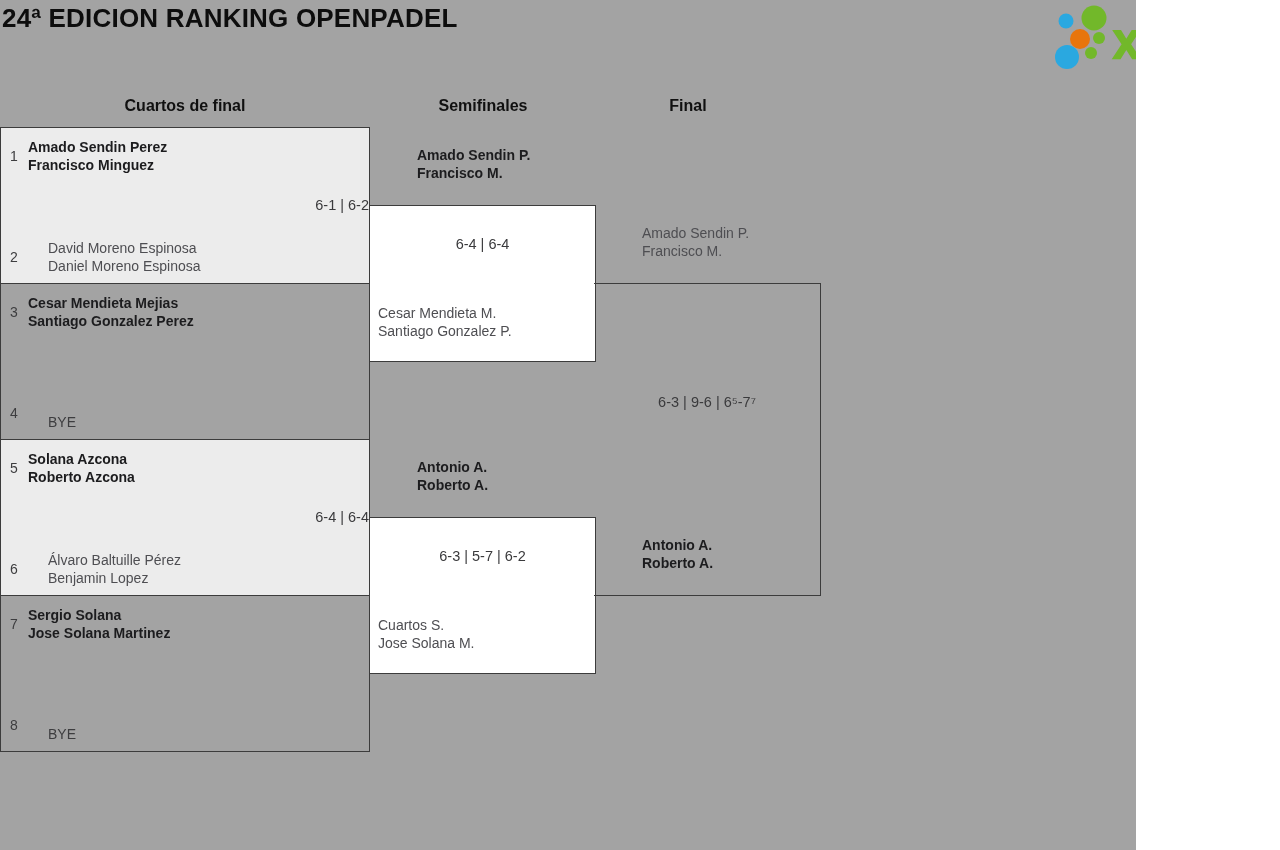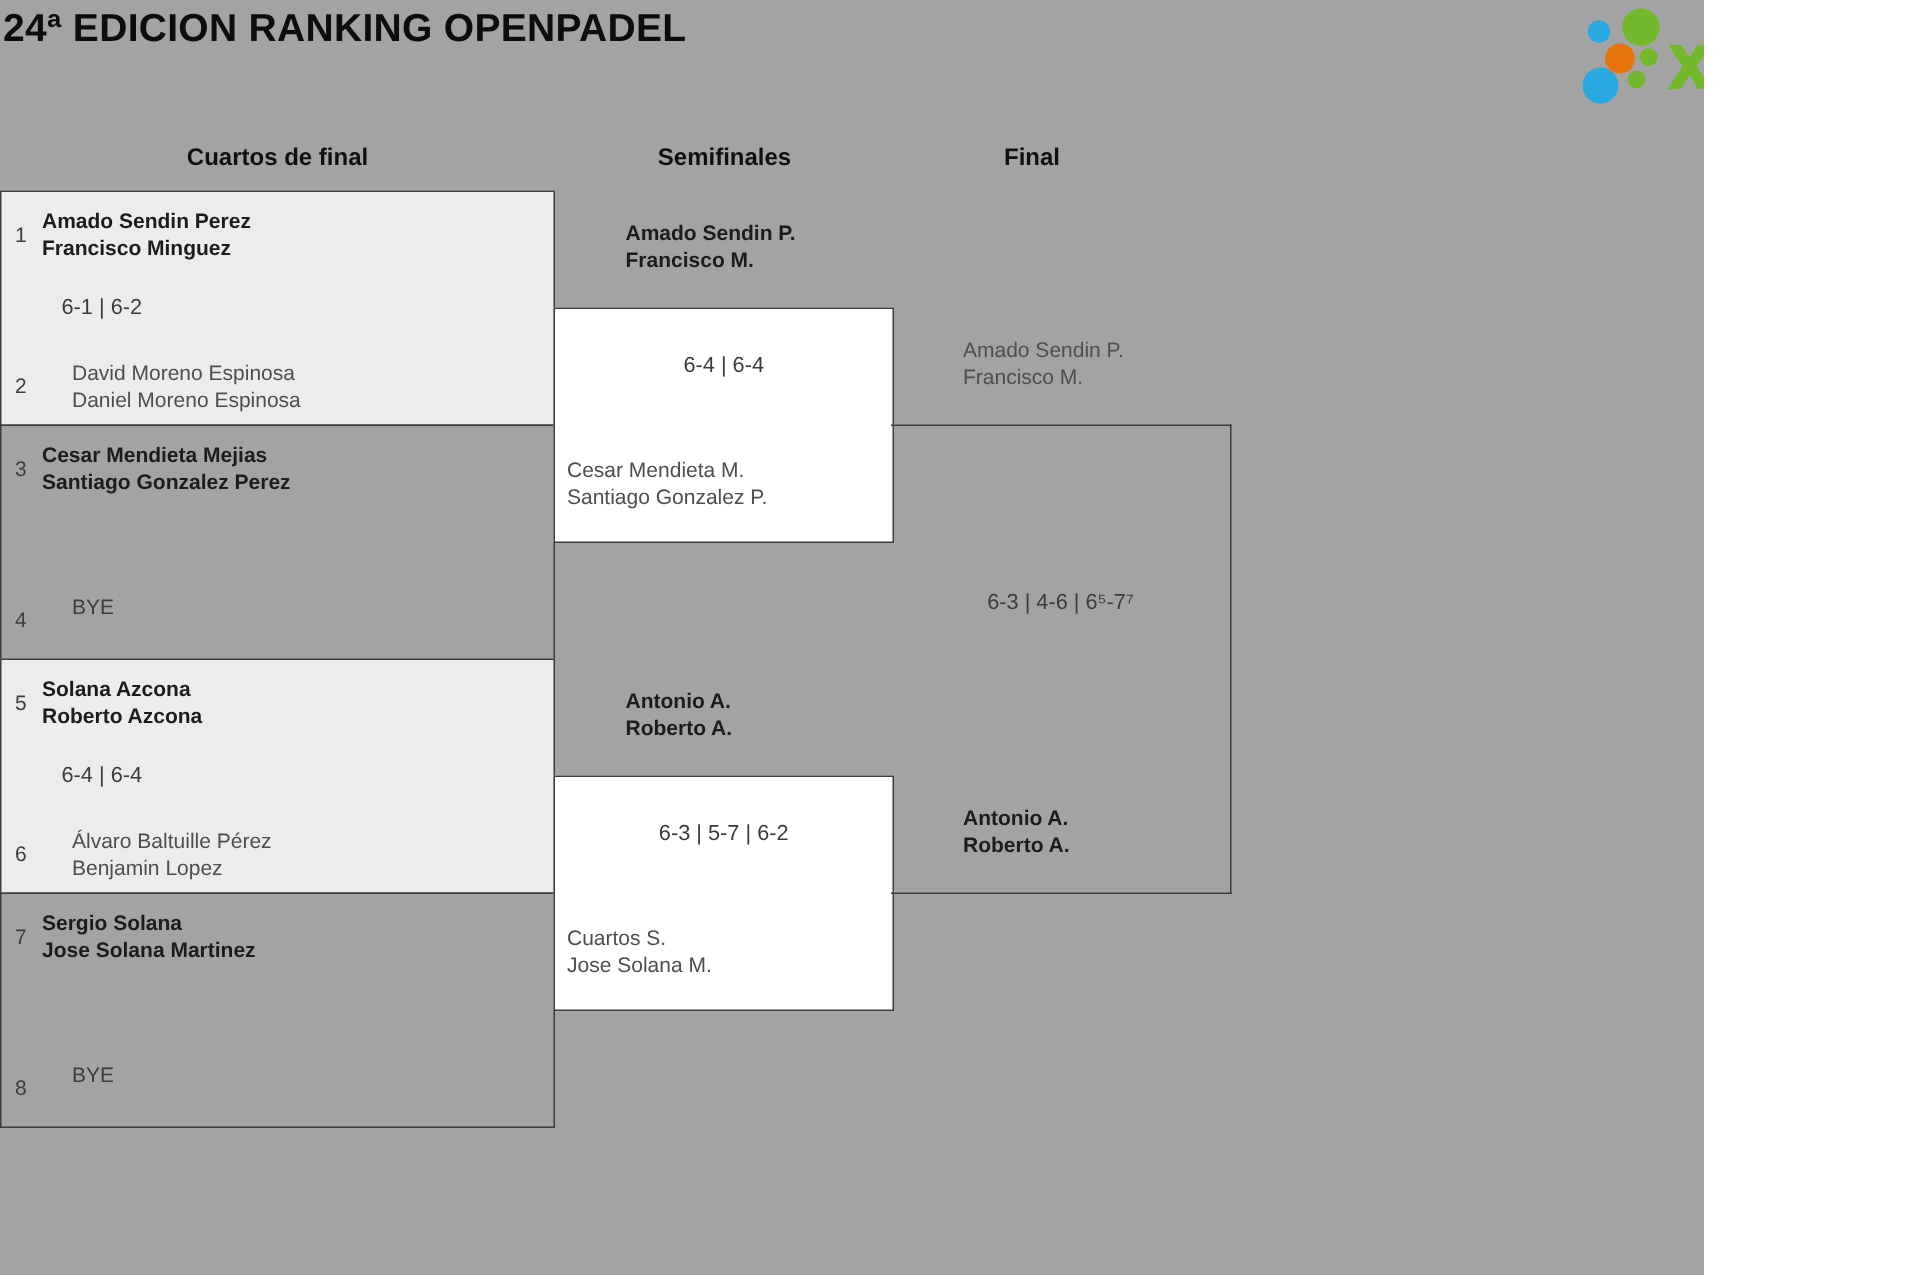--- a/index.html
+++ b/index.html
@@ -22,31 +22,31 @@
   .qf { left:0; width:370px; height:157px; }
   .qf.shaded { background:#ececec; }
   .seed {
     position:absolute; left:9px; width:16px; height:36px;
     display:flex; align-items:center; font-size:14px; color:#3d3d3f;
   }
   .seed.pos-top { top:10px; }
   .seed.pos-bottom { top:111px; }
   .team {
     position:absolute; left:27px; width:335px; height:36px;
-    display:flex; flex-direction:column; justify-content:space-between;
+    display:flex; flex-direction:column; justify-content:flex-end;
     font-size:14px; line-height:18px;
   }
   .team.pos-top { top:10px; }
   .team.pos-bottom { top:111px;margin-left:20px; }
   .winner { font-weight:700; color:#1c1c1e; }
   .loser { font-weight:400; color:#4e4e52; }
   .neutral { font-weight:400; color:#3d3d3f; }
   .qf-score {
-    position:absolute; top:69px; left:0; width:100%; text-align:left;
-    font-size:14.5px; color:#3a3a3c;padding-left:40px;
+    position:absolute; top:69px; left:0; width:100%; text-align:right;
+    font-size:14.5px; color:#3a3a3c;
   }
   .sf { left:369px; width:227px; height:157px; background:#ffffff; }
   .sf-score {
     position:absolute; top:30px; left:0; width:100%; text-align:center;
     font-size:14.5px; color:#3a3a3c;
   }
   .sf-loser {
     position:absolute; left:8px; bottom:21px; font-size:14px; line-height:18px;
   }
   .final-box {
@@ -162,21 +162,21 @@
       <div>Jose Solana M.</div>
     </div>
   </div>
 
   <div class="adv-label loser" style="left:602px; top:224px">
     <div>Amado Sendin P.</div>
     <div>Francisco M.</div>
   </div>
 
   <div class="match final-box">
-    <div class="final-score">6-3 | 4-6 | 6⁵-7⁷</div>
+    <div class="final-score">6-3 | 9-6 | 6⁵-7⁷</div>
   </div>
 
   <div class="adv-label winner" style="left:602px; top:536px">
     <div>Antonio A.</div>
     <div>Roberto A.</div>
   </div>
 
 </div>
 
 </body></html>

